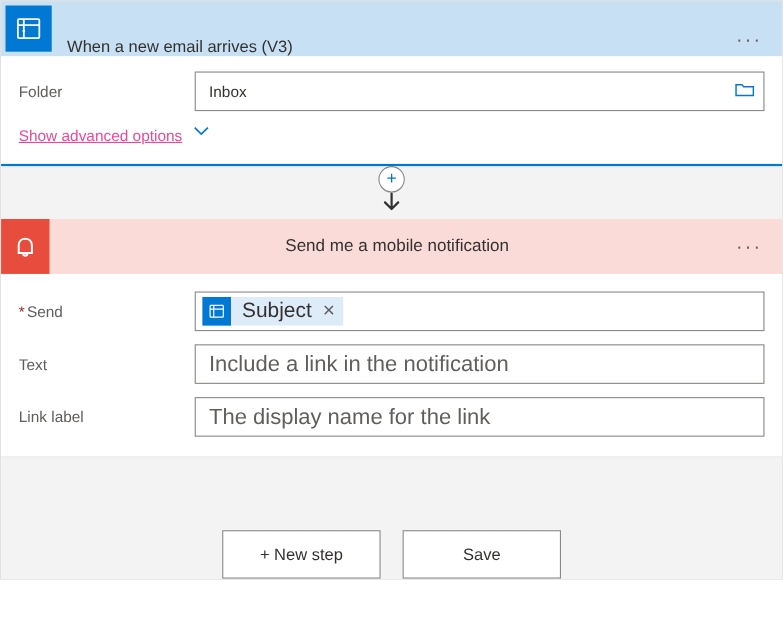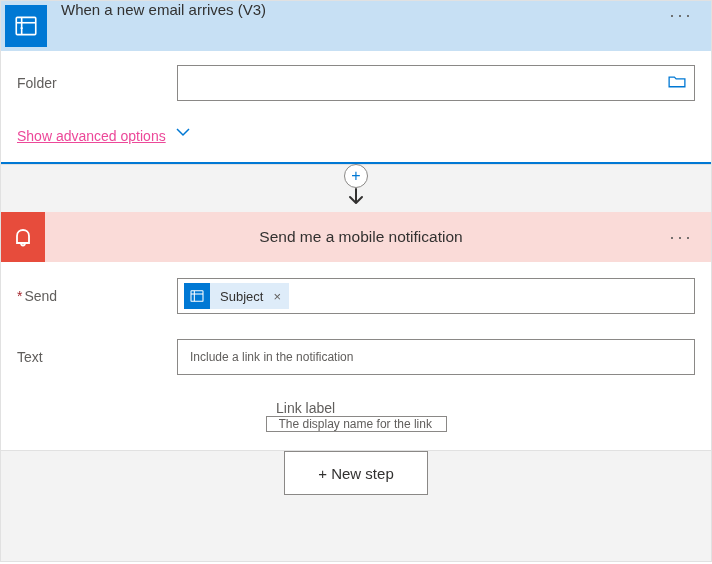--- a/index.html
+++ b/index.html
@@ -13,35 +13,35 @@
     overflow: hidden;
   }
   .container { border: 1px solid #e1e1e1; }
 
   
   .trigger-card { background: #fff; border-bottom: 2px solid #0078d4; }
   .trigger-header {
     background: #c7e0f4;
     height: 50px;
     display: flex;
-    align-items: flex-start;
+    align-items: flex-end;
     padding: 0 12px 0 0;
   }
   .trigger-icon {
     width: 42px; height: 42px;
     background: #0078d4;
     margin: 4px 14px 4px 4px;
     display: flex; align-items: center; justify-content: center;
     color: #fff;
   }
   .trigger-title { flex: 1; font-size: 15px; color: #323130; }
   .more-dots { font-size: 18px; letter-spacing: 2px; color: #605e5c; cursor: pointer; padding: 4px 6px; }
 
   .trigger-body { padding: 14px 16px 14px 16px; }
-  .field-row { display: flex; align-items: center; margin-bottom: 25px; }
+  .field-row { display: flex; align-items: center; margin-bottom: 12px; }
   .field-label { width: 160px; color: #605e5c; font-size: 14px; }
   .field-label .req { color: #a4262c; margin-right: 2px; }
   .field-input-wrap {
     flex: 1; position: relative;
     border: 1px solid #8a8886;
     height: 36px;
     display: flex; align-items: center;
     padding: 0 34px 0 12px;
     background: #fff;
   }
@@ -96,43 +96,43 @@
 
   .action-body { padding: 16px 16px 18px 16px; }
 
   .token-area {
     flex: 1; border: 1px solid #8a8886; min-height: 36px;
     display: flex; align-items: center; padding: 4px 6px; gap: 4px; background:#fff;
   }
   .token-chip {
     display: inline-flex; align-items: center;
     background: #deecf9; height: 26px;
-    font-size: 13px; color: #323130;
+    font-size: 19px; color: #323130;
   }
   .token-chip .chip-icon {
     width: 26px; height: 26px; background: #0078d4;
     display: flex; align-items: center; justify-content: center; color: #fff;
   }
   .token-chip .chip-text { padding: 0 8px 0 10px; }
   .token-chip .chip-x { padding: 0 8px 0 2px; color: #605e5c; cursor: pointer; }
 
   .placeholder-input {
     flex: 1; border: 1px solid #8a8886; height: 36px;
     padding: 0 12px; display: flex; align-items: center; background:#fff;
   }
   .placeholder-input input {
-    border: none; outline: none; width: 100%; font-size: 12px; color: #8b5cf6; background: transparent;
+    border: none; outline: none; width: 100%; font-size: 20px; color: #8b5cf6; background: transparent;
   }
   .placeholder-input input::placeholder { color: #605e5c; }
 
   
   .footer {
     background: #f3f3f3;
     height: 110px;
-    display: flex; align-items: flex-start; justify-content: center; gap: 20px;
+    display: flex; align-items: flex-end; justify-content: center; gap: 20px;
   }
   .btn {
     height: 44px; min-width: 144px;
     border: 1px solid #8a8886; background: #fff;
     font-size: 15px; color: #323130;
     cursor: pointer;
   }
 </style>
 </head>
 <body>
@@ -149,20 +149,21 @@
           <line x1="7" y1="14" x2="9" y2="14"></line>
         </svg>
       </div>
       <div class="trigger-title">When a new email arrives (V3)</div>
       <div class="more-dots">···</div>
     </div>
     <div class="trigger-body">
       <div class="field-row">
         <div class="field-label">Folder</div>
         <div class="field-input-wrap">
+          <input type="text" value="Inbox" style="">
           <span class="folder-icon">
             <svg width="18" height="14" viewBox="0 0 20 16" fill="none" stroke="#0078d4" stroke-width="1.5">
               <path d="M1 3 L1 14 L19 14 L19 5 L9 5 L7 3 Z"></path>
             </svg>
           </span>
         </div>
       </div>
       <div class="adv-link">
         <span>Show advanced options</span>
         <svg width="14" height="9" viewBox="0 0 14 9">
@@ -211,27 +212,28 @@
         </div>
       </div>
 
       <div class="field-row">
         <div class="field-label">Text</div>
         <div class="placeholder-input">
           <input type="text" placeholder="Include a link in the notification" style="">
         </div>
       </div>
 
-      <div class="field-row" style="margin-bottom:0;flex-direction:column;">
+      <div class="field-row" style="margin-bottom:0;">
         <div class="field-label">Link label</div>
         <div class="placeholder-input">
           <input type="text" placeholder="The display name for the link" style="">
         </div>
       </div>
 
     </div>
   </div>
 
   <div class="footer">
     <button class="btn">+ New step</button>
+    <button class="btn">Save</button>
   </div>
 
 </div>
 
 </body></html>

